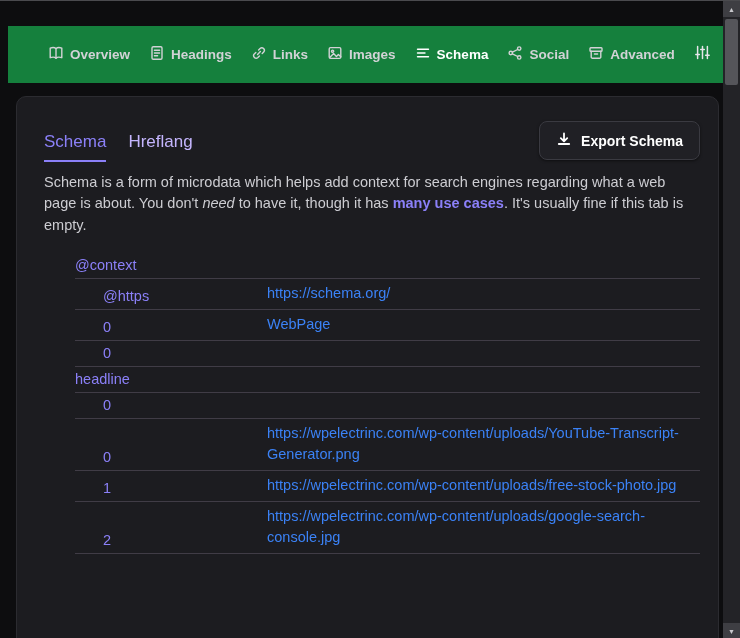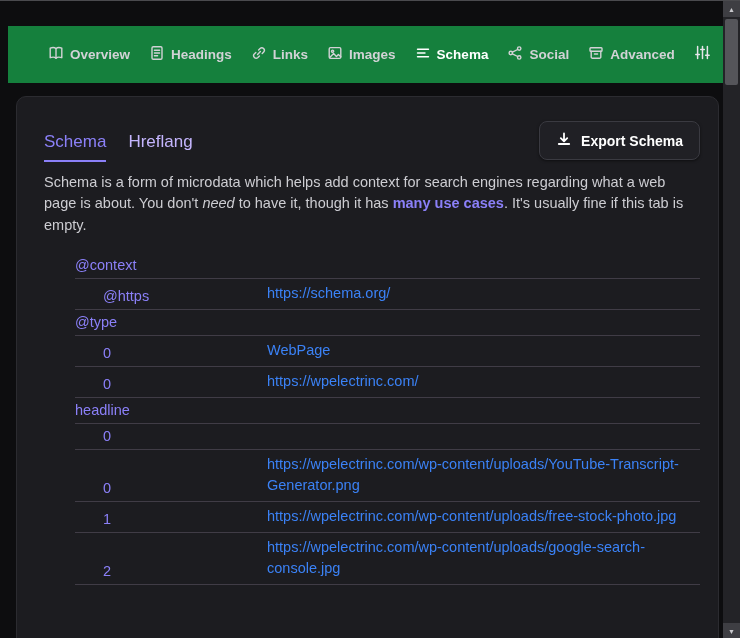--- a/index.html
+++ b/index.html
@@ -181,34 +181,29 @@
     <div class="srow">
       <div class="skey">@context</div>
       <div class="sval"></div>
     </div>
 
     <div class="srow">
       <div class="skey lvl1">@https</div>
       <div class="sval">https://schema.org/</div>
     </div>
 
-    <div class="srow">
-      <div class="skey">@type</div>
-      <div class="sval"></div>
-    </div>
 
     <div class="srow">
       <div class="skey lvl1">0</div>
       <div class="sval">WebPage</div>
     </div>
 
 
     <div class="srow">
       <div class="skey lvl1">0</div>
-      <div class="sval">https://wpelectrinc.com/</div>
     </div>
 
     <div class="srow">
       <div class="skey">headline</div>
       <div class="sval"></div>
     </div>
 
     <div class="srow">
       <div class="skey lvl1">0</div>
     </div>

